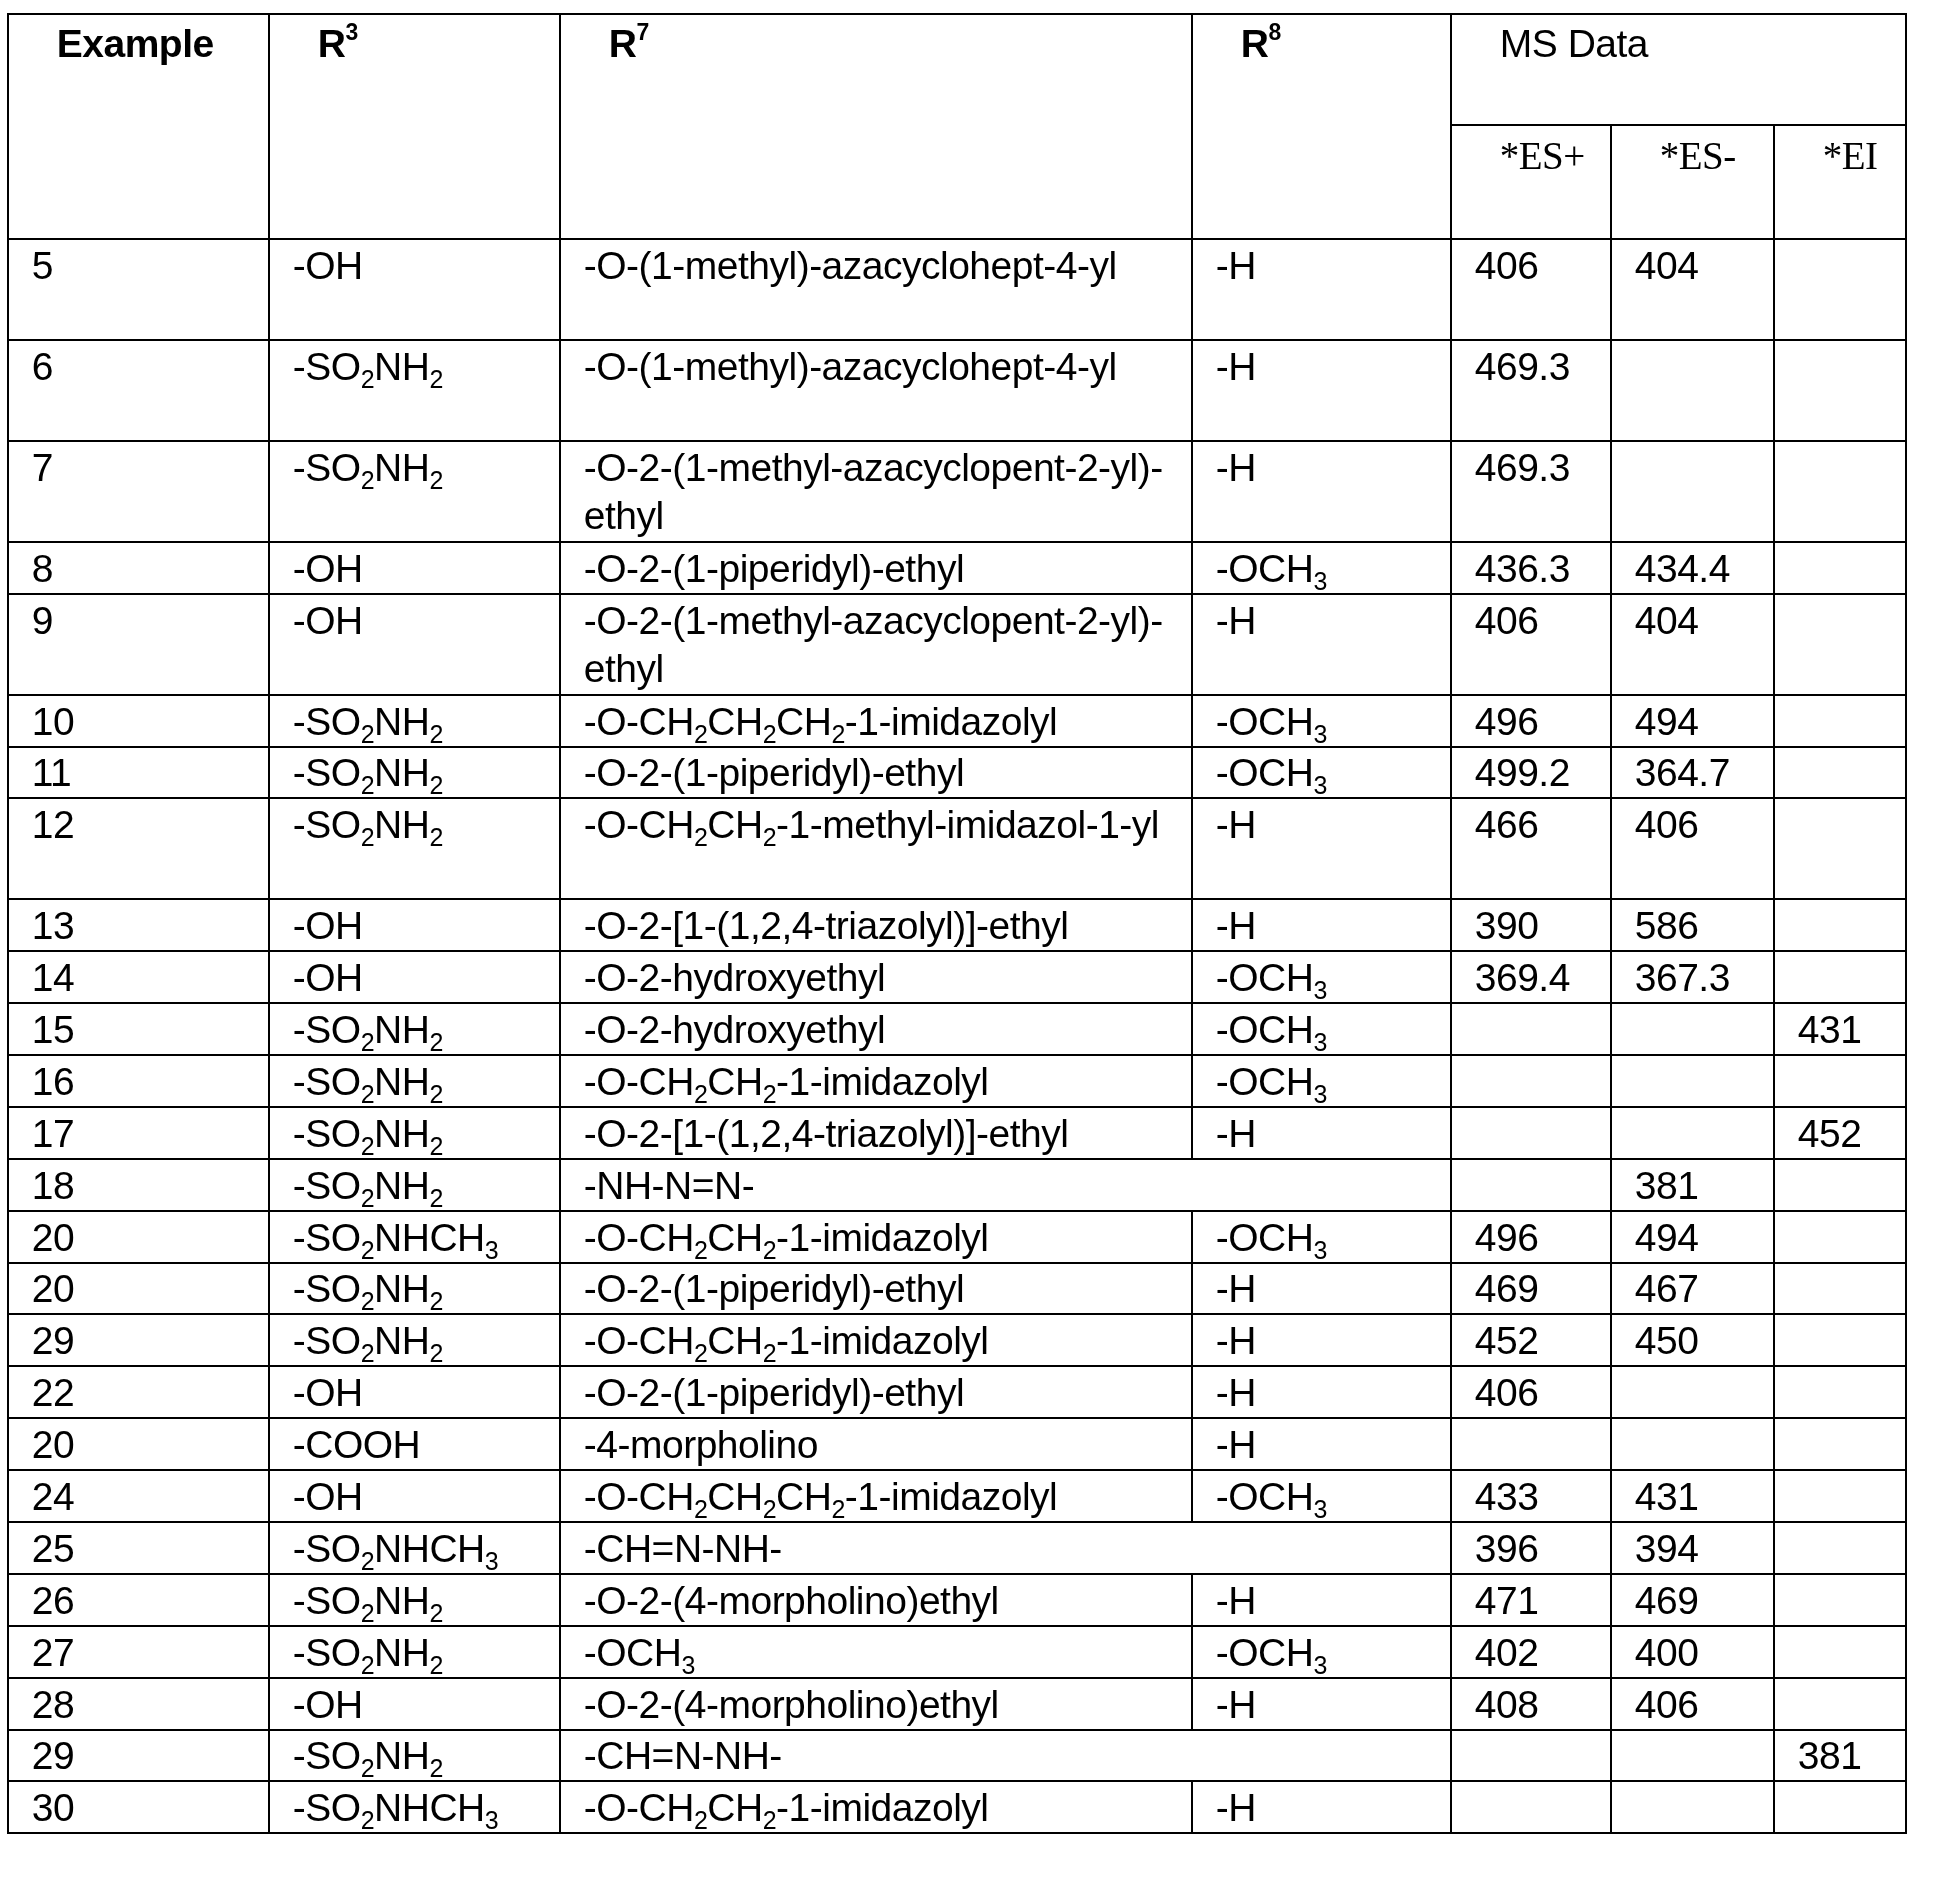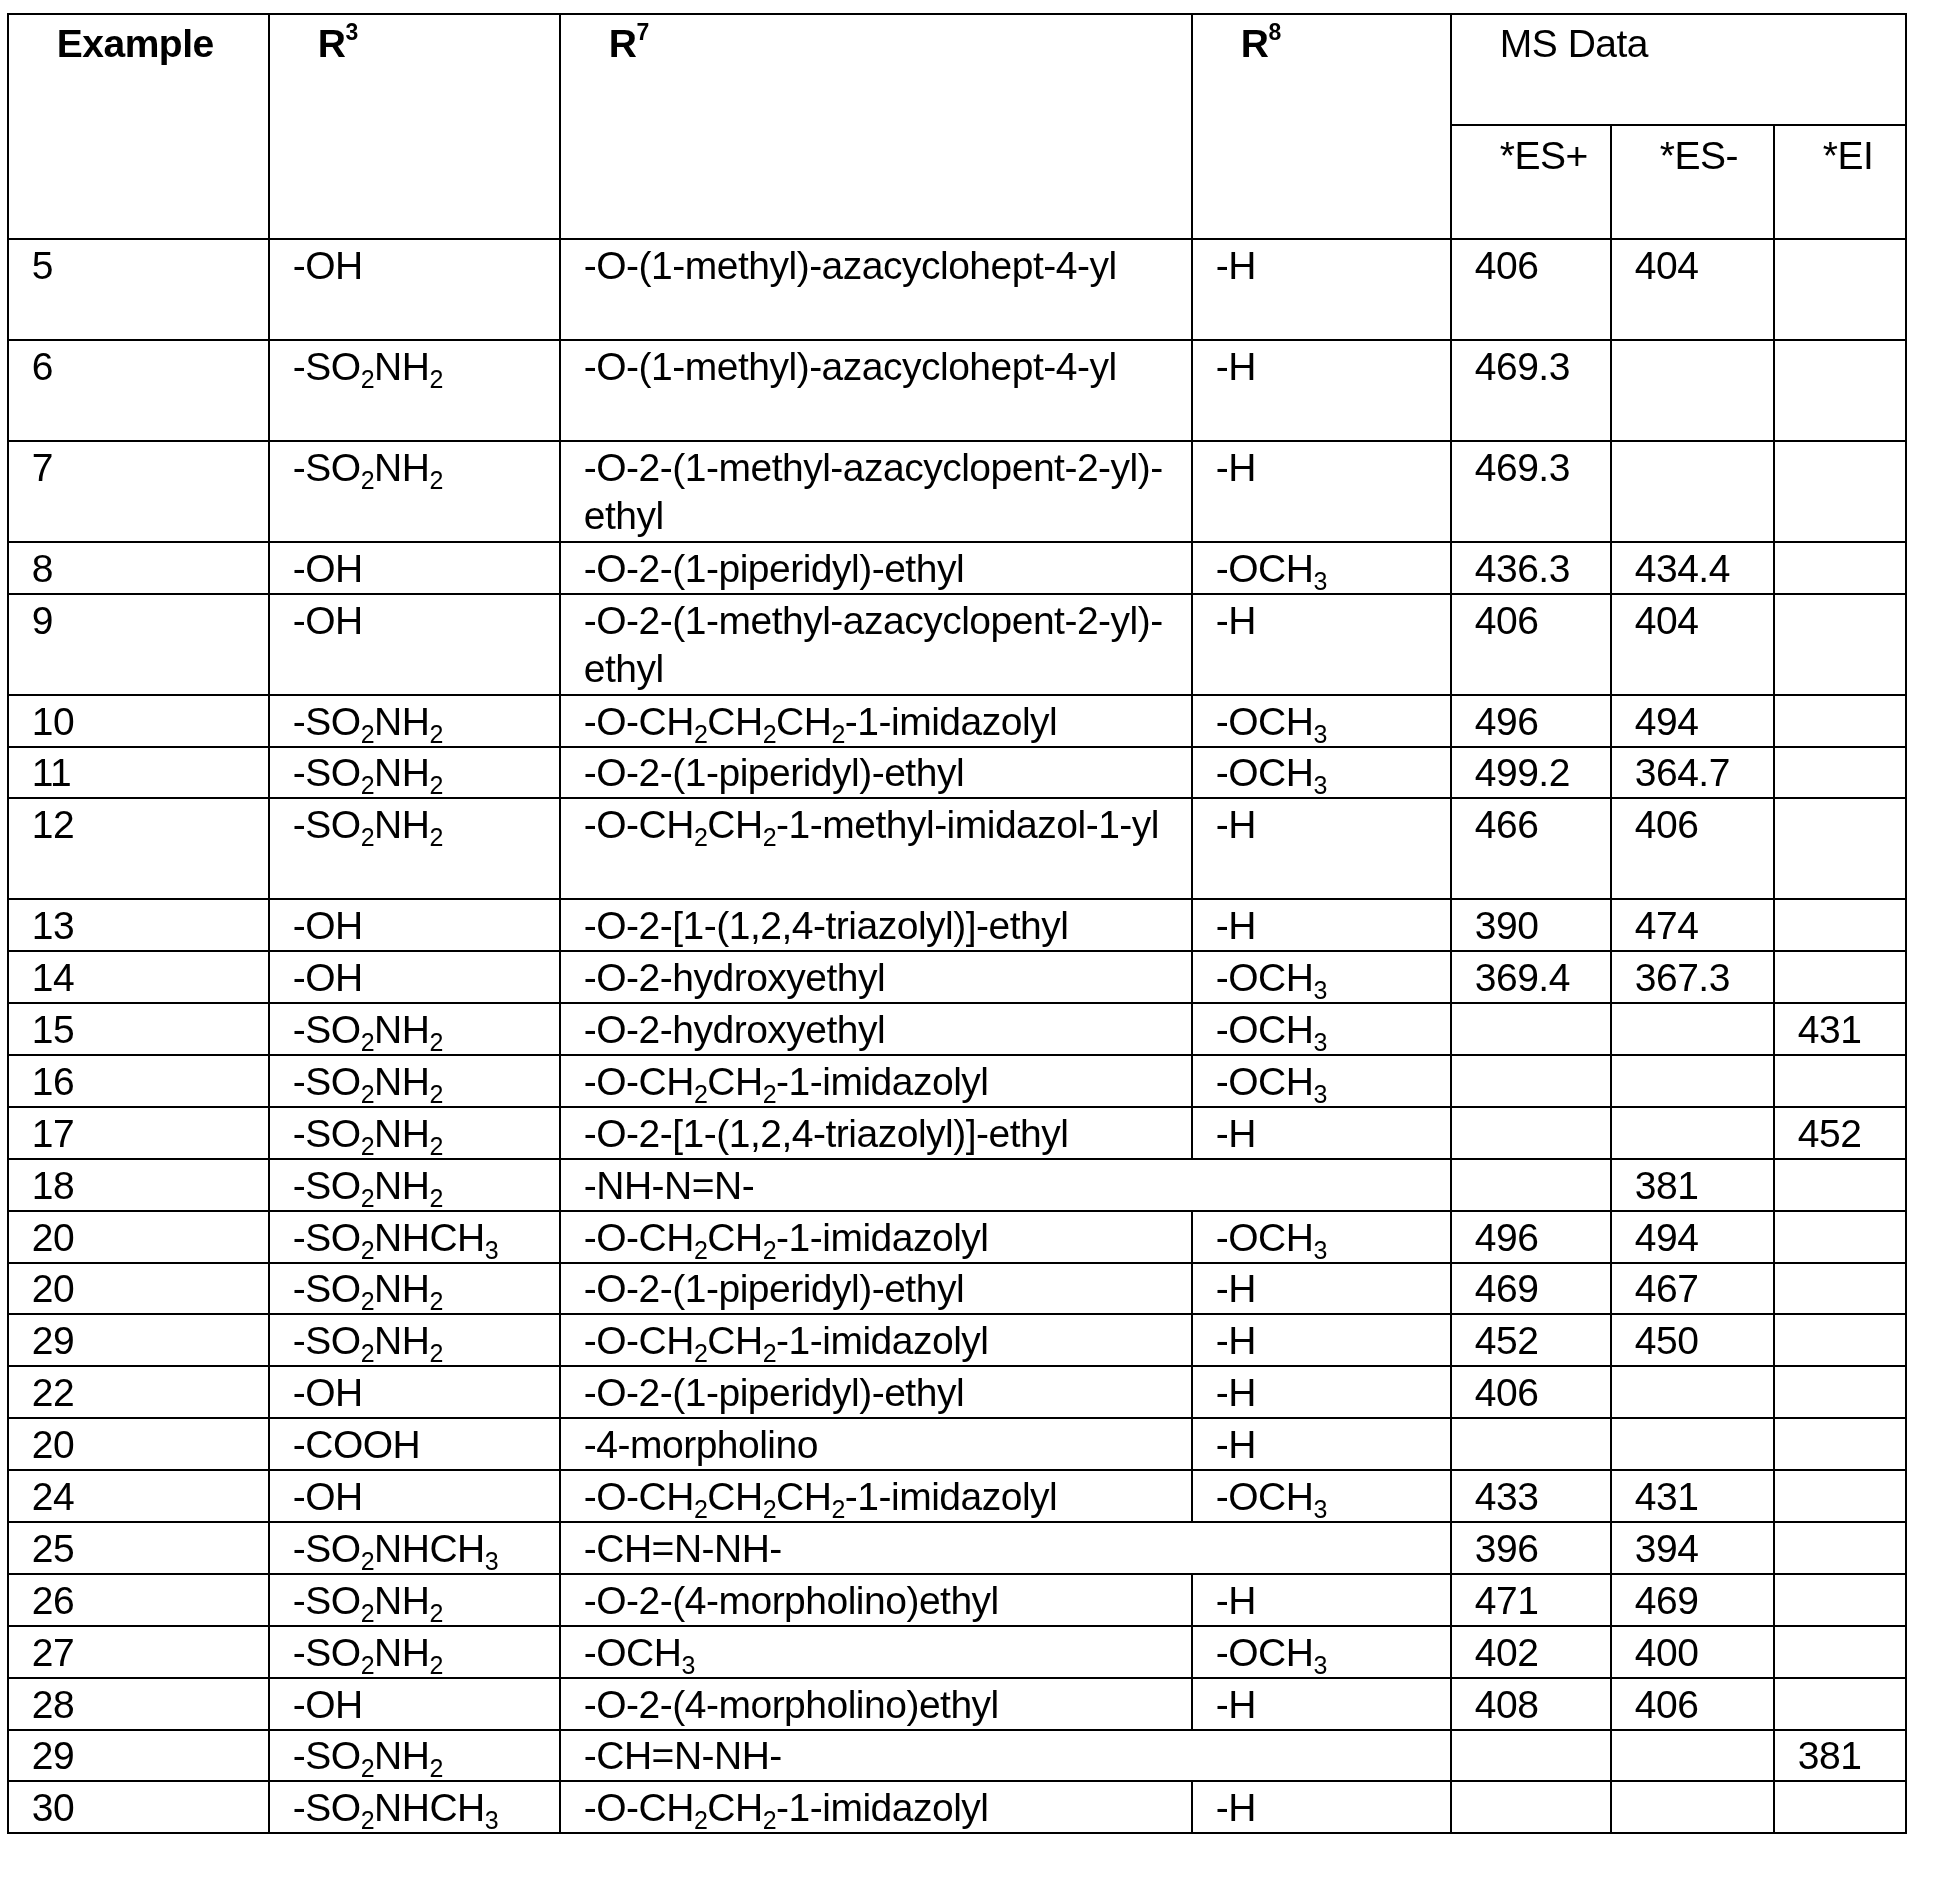--- a/index.html
+++ b/index.html
@@ -16,21 +16,21 @@
       padding: 1.9px 21px 0 23px;
       font-weight: normal;
       letter-spacing: -0.5px;
       overflow: hidden;
     }
     table.ms th.bold { font-weight: bold; }
     table.ms th { padding-top: 5.8px; padding-left: 48px; }
     table.ms th sup { font-size: 23px; vertical-align: 17.4px; line-height: 0; }
     table.ms sub { font-size: 25px; vertical-align: -7.7px; line-height: 0; }
     .hdr-top th { height: 104px; }
-    .hdr-sub th { height: 106px; }
+    .hdr-sub th { height: 106px; font-family: Liberation Serif, serif; }
     tr.r1 td { height: 47px; }
     tr.r2 td { height: 97px; }
     td.span-center { text-align: center; }
   </style>
 </head>
 <body>
 
 <table class="ms">
   <colgroup>
     <col style="width:261px">
@@ -127,21 +127,21 @@
         <td>466</td>
         <td>406</td>
         <td></td>
       </tr>
       <tr class="r1">
         <td>13</td>
         <td><span>-OH</span></td>
         <td><span>-O-2-[1-(1,2,4-triazolyl)]-ethyl</span></td>
         <td><span>-H</span></td>
         <td>390</td>
-        <td>474</td>
+        <td>586</td>
         <td></td>
       </tr>
       <tr class="r1">
         <td>14</td>
         <td><span>-OH</span></td>
         <td><span>-O-2-hydroxyethyl</span></td>
         <td><span>-OCH</span><sub>3</sub></td>
         <td>369.4</td>
         <td>367.3</td>
         <td></td>

